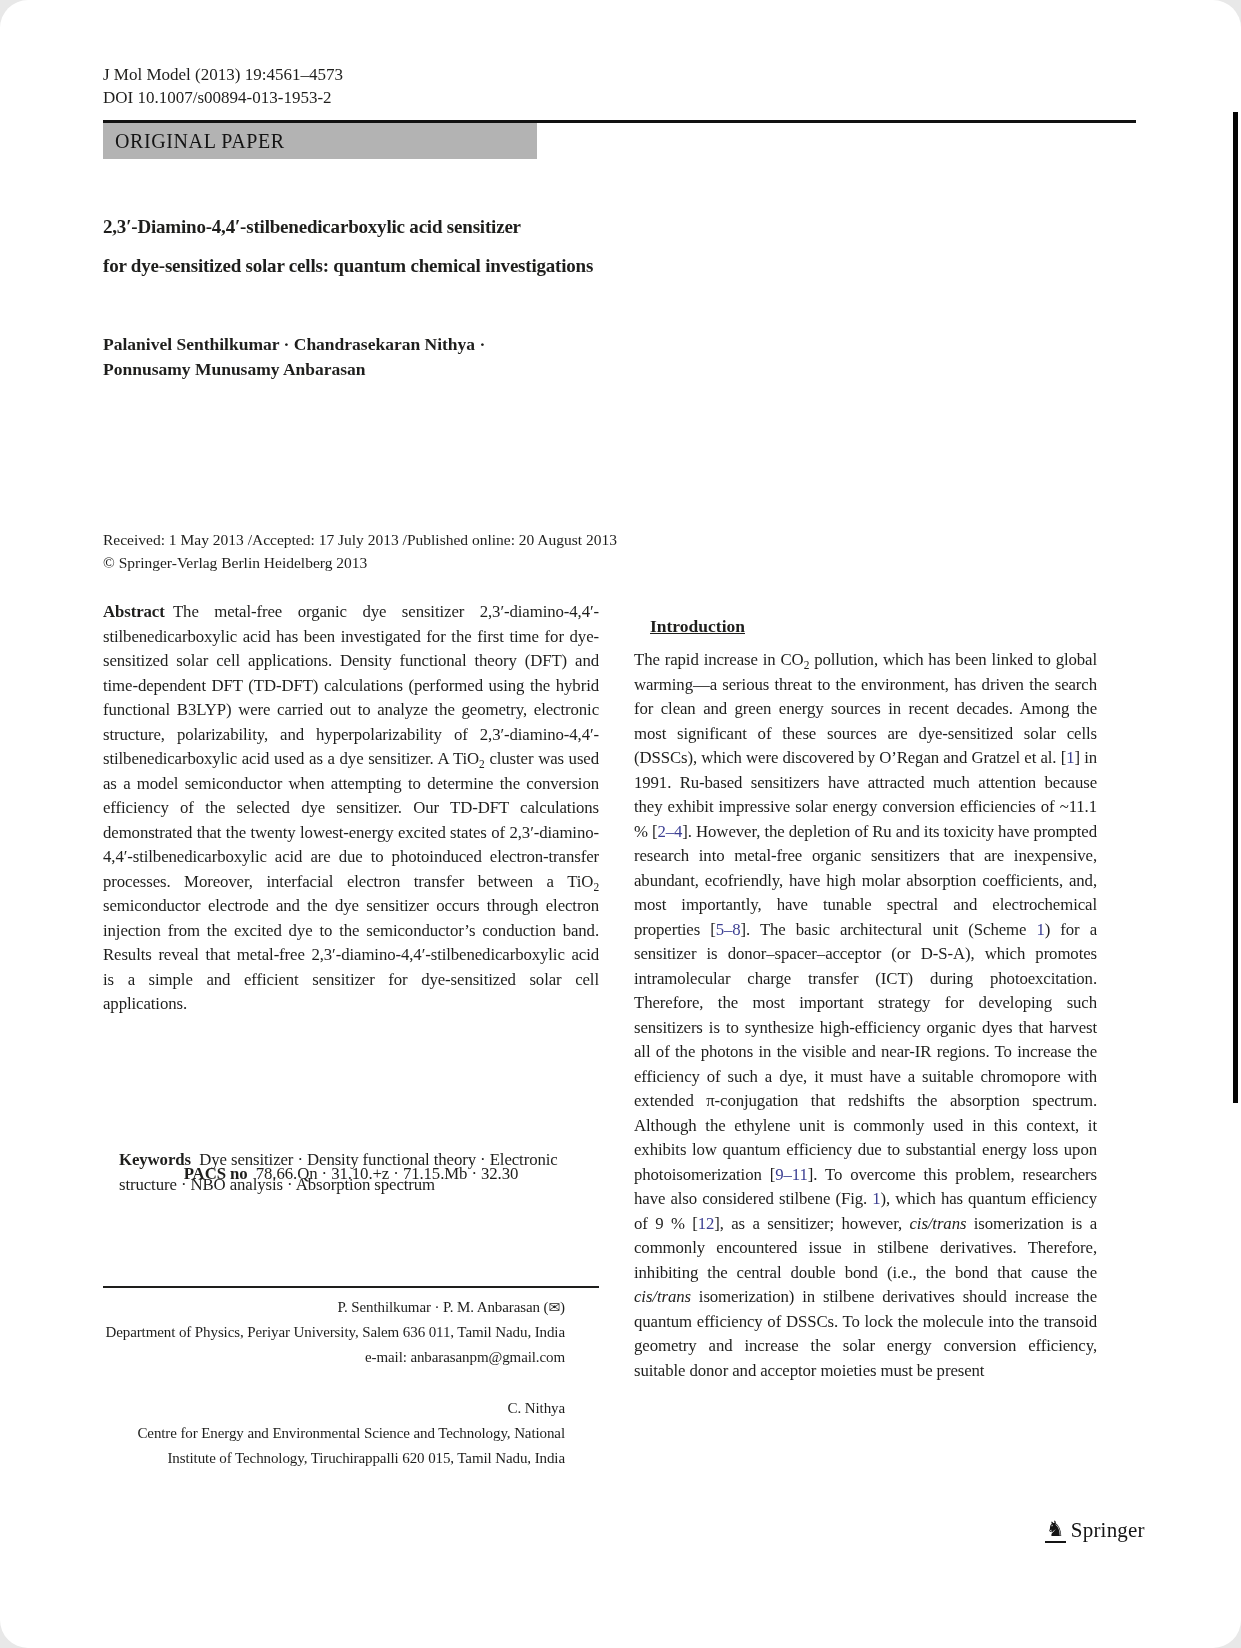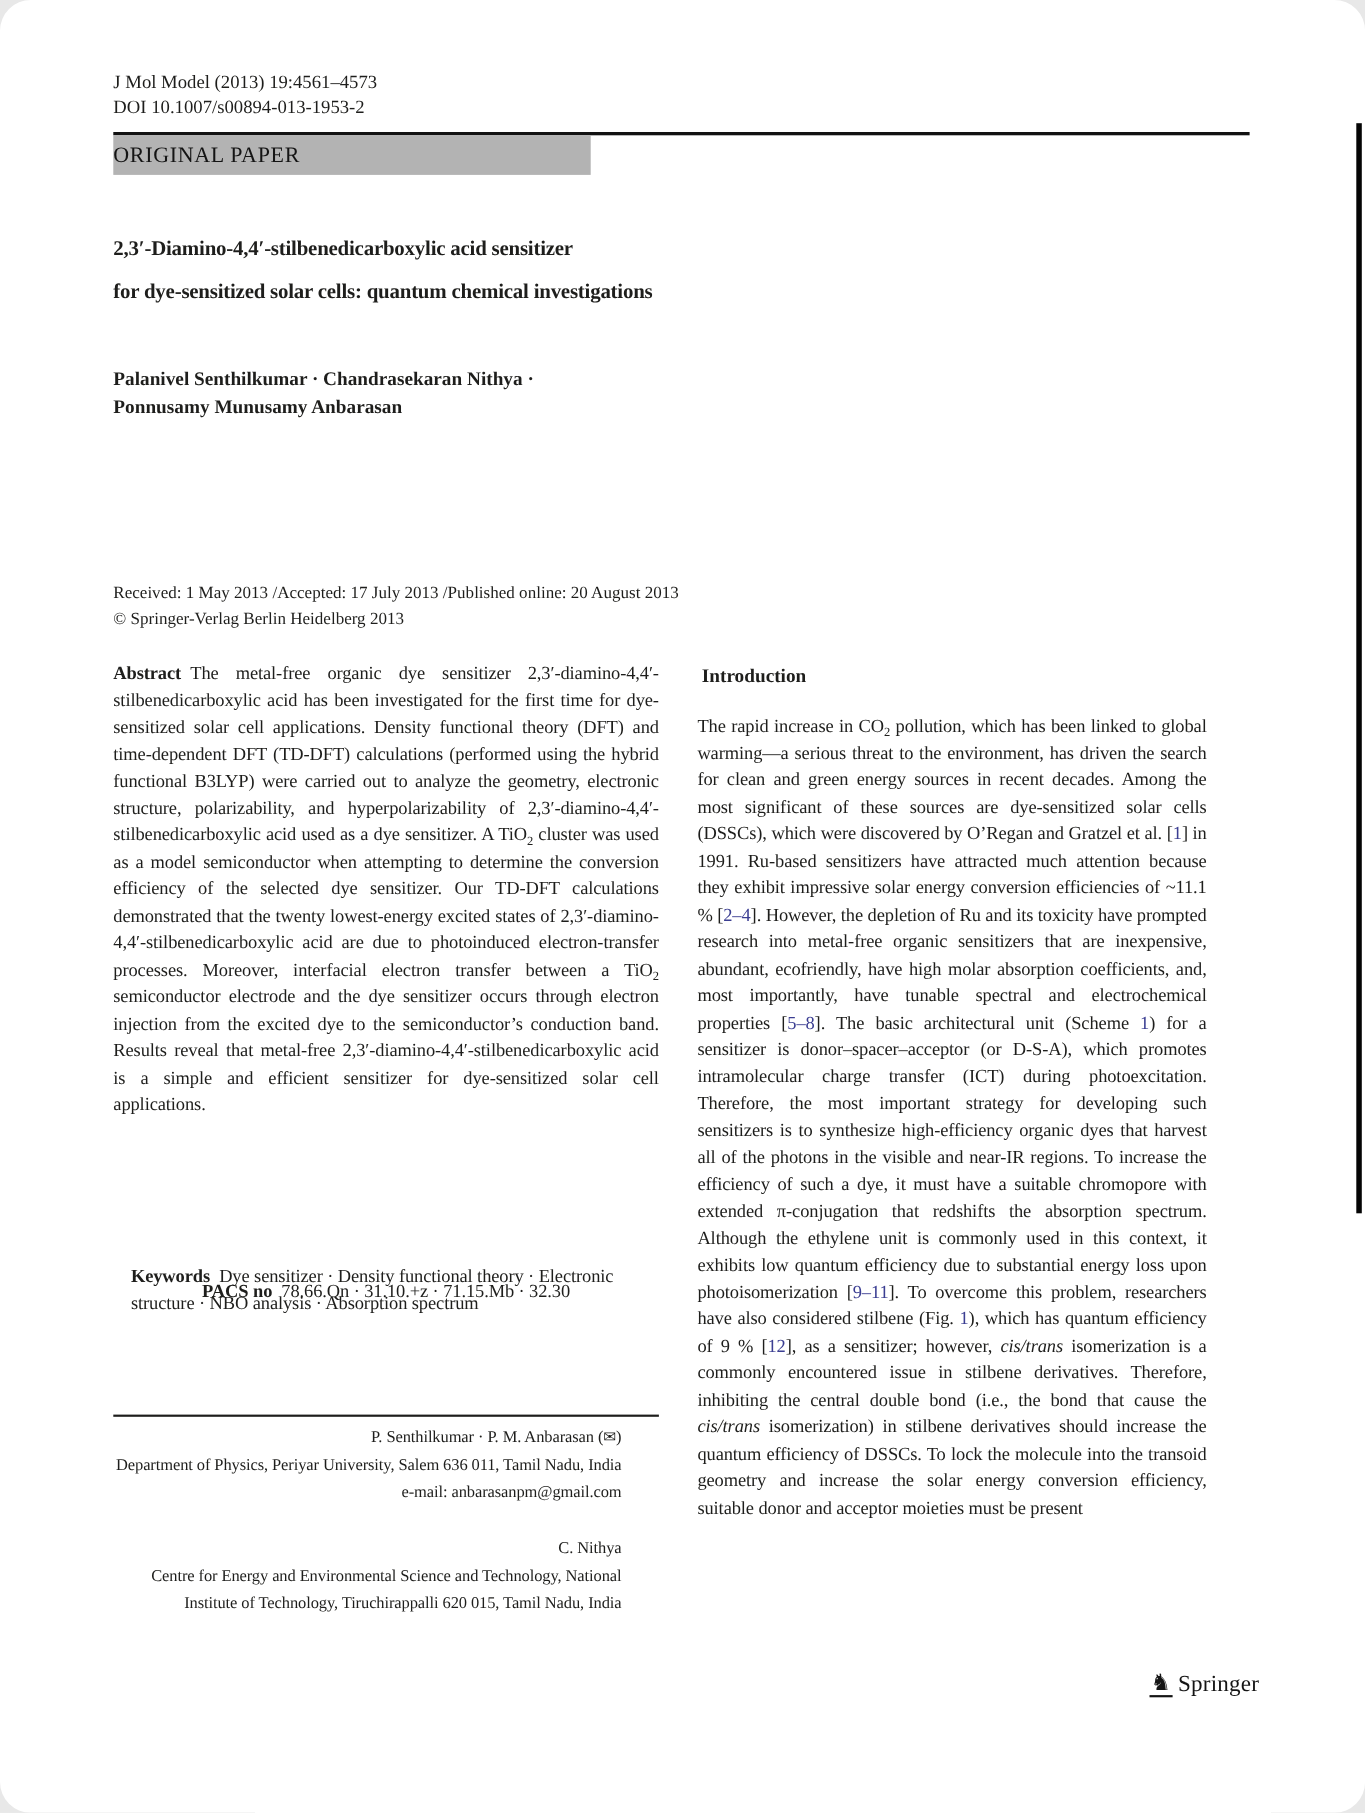--- a/index.html
+++ b/index.html
@@ -6,21 +6,21 @@
   .page{
     position:relative;width:1241px;height:1648px;margin:0 auto;
     background:#ffffff;color:#1e1e1c;
     font-family:"Liberation Serif","DejaVu Serif",serif;
     overflow:hidden;
     border-radius:28px;
   }
   .hdr{position:absolute;left:103px;top:63px;font-size:17px;line-height:23px;}
   .rule{position:absolute;left:103px;top:120px;width:1033px;height:3px;background:#121212;}
   .banner{position:absolute;left:103px;top:123px;width:434px;height:36px;background:#b3b3b3;}
-  .banner span{display:block;font-size:20px;line-height:36px;letter-spacing:.6px;color:#141414;}
+  .banner span{display:block;font-size:20px;line-height:36px;padding-left:12px;letter-spacing:.6px;color:#141414;}
   .vbar{position:absolute;left:1233px;top:112px;width:5px;height:991px;background:#050505;}
   .title{position:absolute;left:103px;top:207px;font-size:19px;font-weight:bold;line-height:39px;letter-spacing:-.2px;}
   .authors{position:absolute;left:103px;top:332px;font-size:17.5px;font-weight:bold;line-height:25px;}
   .dates{position:absolute;left:103px;top:528px;font-size:15.5px;line-height:23px;}
   .body-text{font-size:16.8px;line-height:24.5px;text-align:justify;letter-spacing:-.1px;
     -webkit-hyphens:auto;hyphens:auto;}
   .abstract{position:absolute;left:103px;top:600px;width:496px;}
   .keywords{position:absolute;left:103px;top:1132px;width:496px;text-align:left;}
   .pacs{position:absolute;left:103px;top:1162px;width:496px;text-align:center;}
   .fn-rule{position:absolute;left:103px;top:1286px;width:496px;height:2px;background:#1e1e1c;}
@@ -84,21 +84,21 @@
     <div><span>P. Senthilkumar · P. M. Anbarasan (</span><span class="env">✉</span><span>)</span></div>
     <div>Department of Physics, Periyar University, Salem 636 011, Tamil Nadu, India</div>
     <div>e-mail: anbarasanpm@gmail.com</div>
   </div>
 
   <div class="footnote fn2">
     <div>C. Nithya</div>
     <div>Centre for Energy and Environmental Science and Technology, National Institute of Technology, Tiruchirappalli 620 015, Tamil Nadu, India</div>
   </div>
 
-  <h2 class="intro-heading" style="margin:4px;">Introduction</h2>
+  <h2 class="intro-heading" style="margin:16px;text-decoration:underline;">Introduction</h2>
 
   <p class="intro-para body-text" style="margin:0;"><span>The rapid increase in CO</span><sub>2</sub><span> pollution, which has been linked to global warming—a serious threat to the environment, has driven the search for clean and green energy sources in recent decades. Among the most significant of these sources are dye-sensitized solar cells (DSSCs), which were discovered by O’Regan and Gratzel et al. [</span><span class="seg-cite">1</span><span>] in 1991. Ru-based sensitizers have attracted much attention because they exhibit impressive solar energy conversion efficiencies of ~11.1 % [</span><span class="seg-cite">2–4</span><span>]. However, the depletion of Ru and its toxicity have prompted research into metal-free organic sensitizers that are inexpensive, abundant, ecofriendly, have high molar absorption coefficients, and, most importantly, have tunable spectral and electrochemical properties [</span><span class="seg-cite">5–8</span><span>]. The basic architectural unit (Scheme </span><span class="seg-cite">1</span><span>) for a sensitizer is donor–spacer–acceptor (or D-S-A), which promotes intramolecular charge transfer (ICT) during photoexcitation. Therefore, the most important strategy for developing such sensitizers is to synthesize high-efficiency organic dyes that harvest all of the photons in the visible and near-IR regions. To increase the efficiency of such a dye, it must have a suitable chromopore with extended π-conjugation that redshifts the absorption spectrum. Although the ethylene unit is commonly used in this context, it exhibits low quantum efficiency due to substantial energy loss upon photoisomerization [</span><span class="seg-cite">9–11</span><span>]. To overcome this problem, researchers have also considered stilbene (Fig. </span><span class="seg-cite">1</span><span>), which has quantum efficiency of 9 % [</span><span class="seg-cite">12</span><span>], as a sensitizer; however, </span><span class="seg-italic">cis/trans</span><span> isomerization is a commonly encountered issue in stilbene derivatives. Therefore, inhibiting the central double bond (i.e., the bond that cause the </span><span class="seg-italic">cis/trans</span><span> isomerization) in stilbene derivatives should increase the quantum efficiency of DSSCs. To lock the molecule into the transoid geometry and increase the solar energy conversion efficiency, suitable donor and acceptor moieties must be present</span></p>
 
   <div class="springer">
     <span class="knight">♞</span>
     <span class="springer-word">Springer</span>
   </div>
 
 </div>
 

